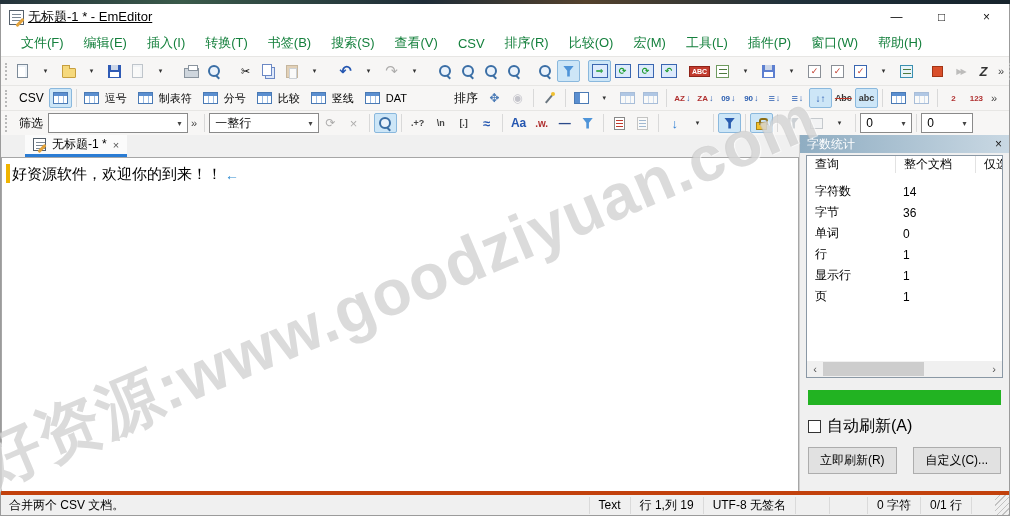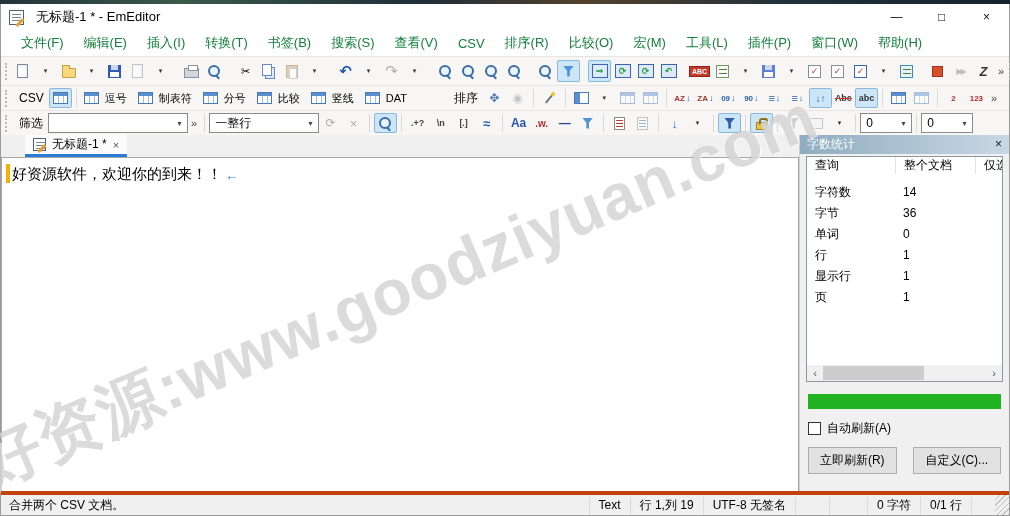--- a/index.html
+++ b/index.html
@@ -4,21 +4,21 @@
 <style>
   * { box-sizing: border-box; margin: 0; padding: 0; }
   body { font-family: "Liberation Sans", "DejaVu Sans", sans-serif; }
   .shot { position: relative; width: 1010px; height: 516px; background: #fff; overflow: hidden; }
 
   .desk { height: 4px; background: linear-gradient(90deg,#24333b,#3a5a4a 18%,#1f2d38 42%,#54412c 58%,#20313b 78%,#16232c); }
   .win { position: absolute; top: 4px; left: 0; right: 0; bottom: 0; border: 1px solid #9b9b9b; border-top: none; display: flex; flex-direction: column; background: #fff; }
 
   
   .titlebar { height: 26px; display: flex; align-items: center; padding-left: 8px; font-size: 13px; background: #fff; color: #000; }
-  .titlebar .t { margin-left: 12px; }
+  .titlebar .t { margin-left: 4px; text-decoration: underline; }
   .wbtns { margin-left: auto; display: flex; height: 100%; }
   .wbtn { width: 45px; display: flex; align-items: center; justify-content: center; font-size: 12px; color: #111; }
 
   
   .menubar { height: 26px; display: flex; align-items: center; padding-left: 10px; font-size: 13px; background: #fff; }
   .menu-item { padding: 3px 10px; color: #15803d; }
 
   
   .tbar { display: flex; align-items: center; background: #f7f6f5; border-top: 1px solid #e7e6e4; padding: 0 2px; }
   .tb1 { height: 29px; } .tb2 { height: 25px; font-size: 12px; } .tb3 { height: 25px; font-size: 12px; }
@@ -100,21 +100,21 @@
   .phead .hc + .hc { border-left: 1px solid #e2e2e2; }
   .hc1 { width: 88px; } .hc2 { width: 80px; } .hc3 { flex: 1; white-space: nowrap; overflow: hidden; }
   .prow { display: flex; height: 21px; align-items: center; flex-shrink: 0; }
   .prow .c1 { width: 88px; padding-left: 8px; }
   .prow .c2 { padding-left: 8px; }
   .pscroll { margin-top: auto; height: 16px; background: #f0f0f0; display: flex; align-items: center; flex-shrink: 0; }
   .sarrow { width: 16px; text-align: center; font-size: 11px; color: #555; }
   .strack { flex: 1; height: 100%; position: relative; }
   .sthumb { position: absolute; left: 0; top: 1px; bottom: 1px; width: 62%; background: #cdcdcd; }
   .progress { margin: 12px 8px 0; height: 16px; }
-  .chkrow { margin: 11px 8px 0; display: flex; align-items: center; font-size: 12px; gap: 6px; color: #000; }
+  .chkrow { margin: 11px 8px 0; display: flex; align-items: center; font-size: 16px; gap: 6px; color: #000; }
   .box { width: 13px; height: 13px; background: #fff; border: 1px solid #333; }
   .pbtns { margin: 10px 8px 17px; display: flex; gap: 16px; }
   .btn { flex: 1; height: 27px; background: #e1e1e1; border: 1px solid #adadad; font-size: 12px; display: flex; align-items: center; justify-content: center; color: #000; }
 
   
   .status { height: 24px; background: #f0f0f0; border-top: 4px solid #c2410c; display: flex; align-items: center; font-size: 12px; color: #000; }
   .smsg { padding-left: 8px; }
   .sright { margin-left: auto; display: flex; align-items: center; height: 100%; }
   .scell { padding: 0 9px; border-left: 1px solid #dadada; height: 17px; display: flex; align-items: center; white-space: nowrap; }
   .scell.empty1 { width: 34px; } .scell.empty2 { width: 38px; } .scell.empty3 { width: 22px; }

